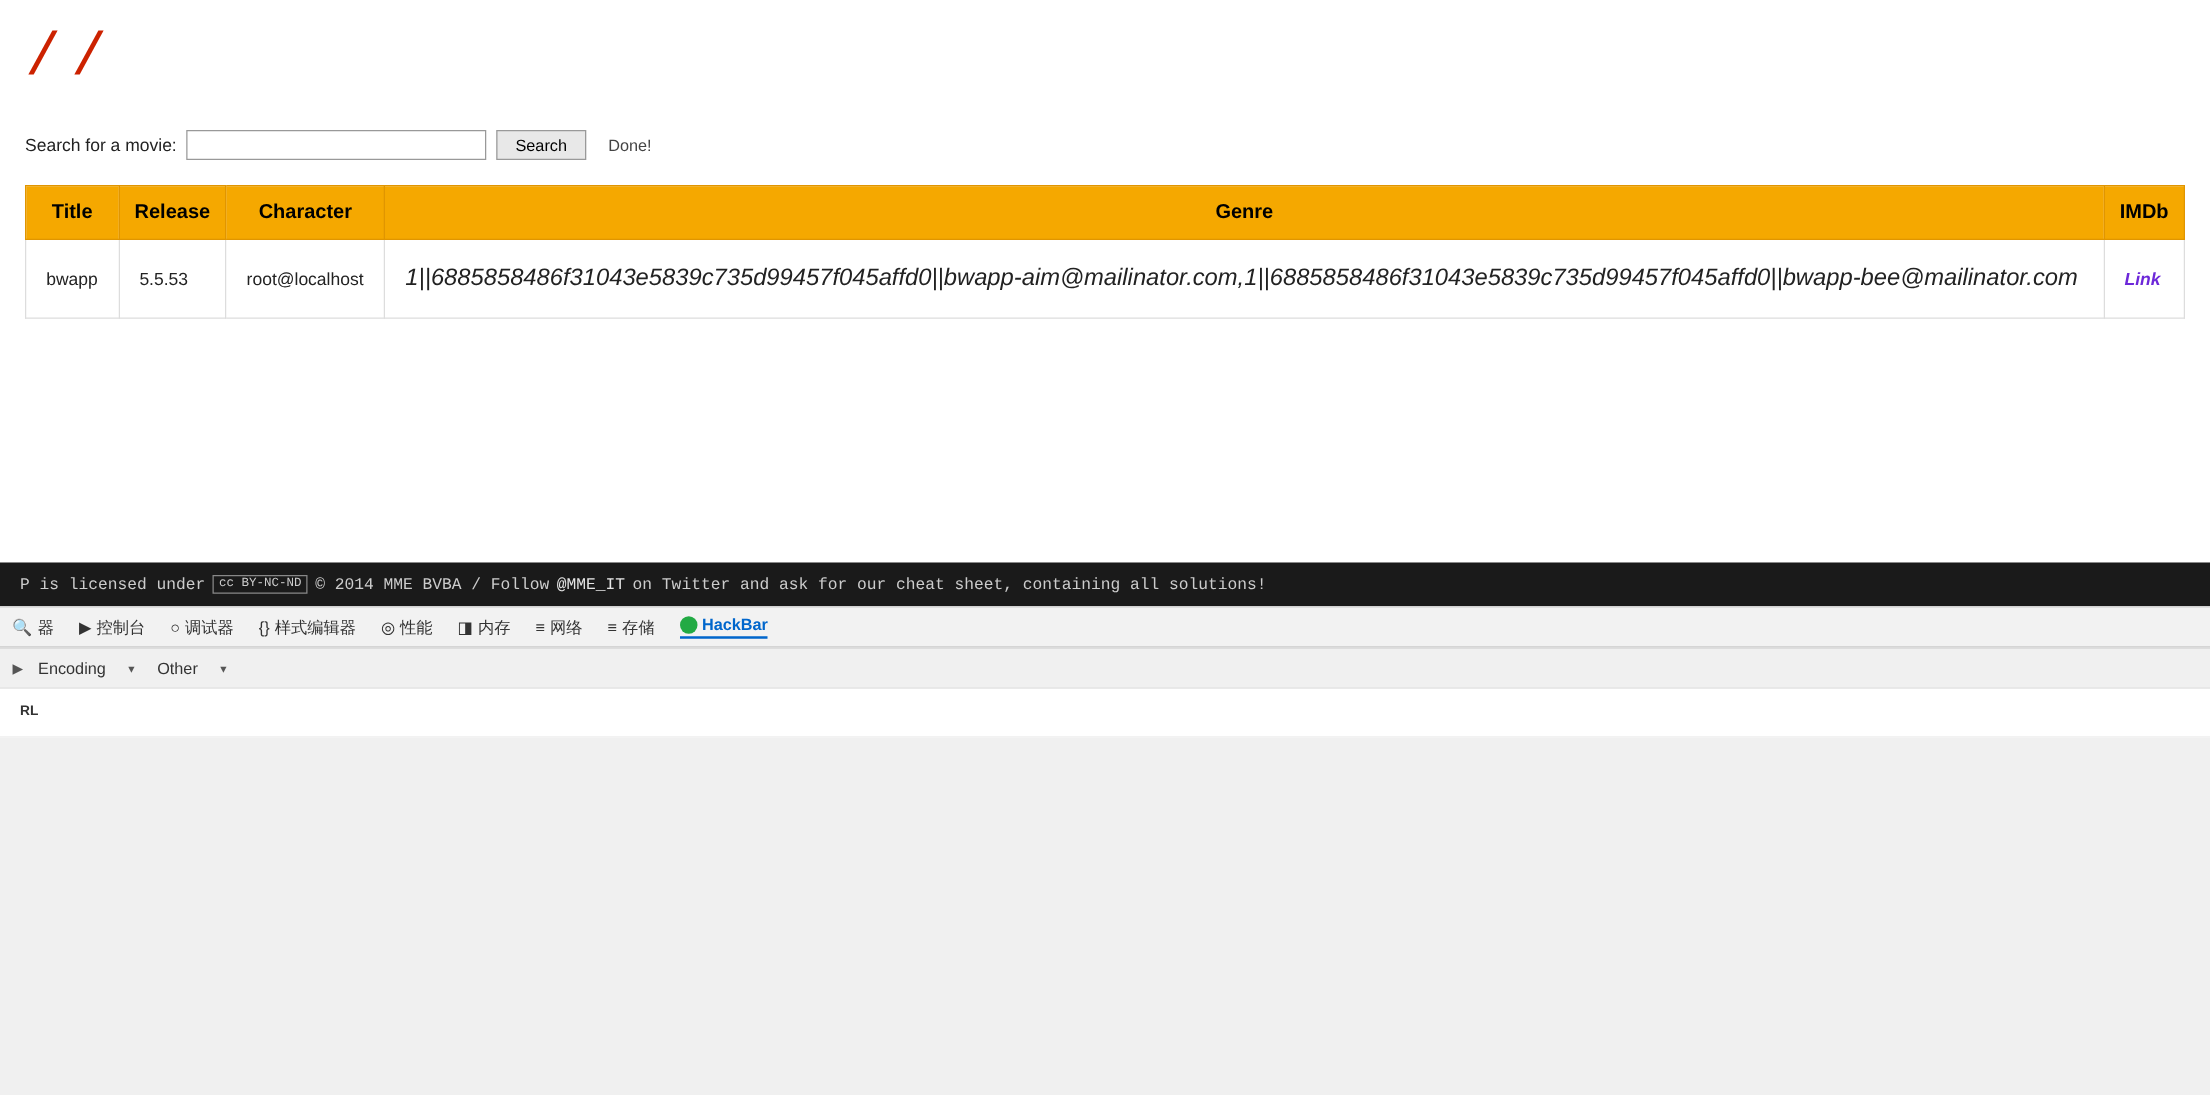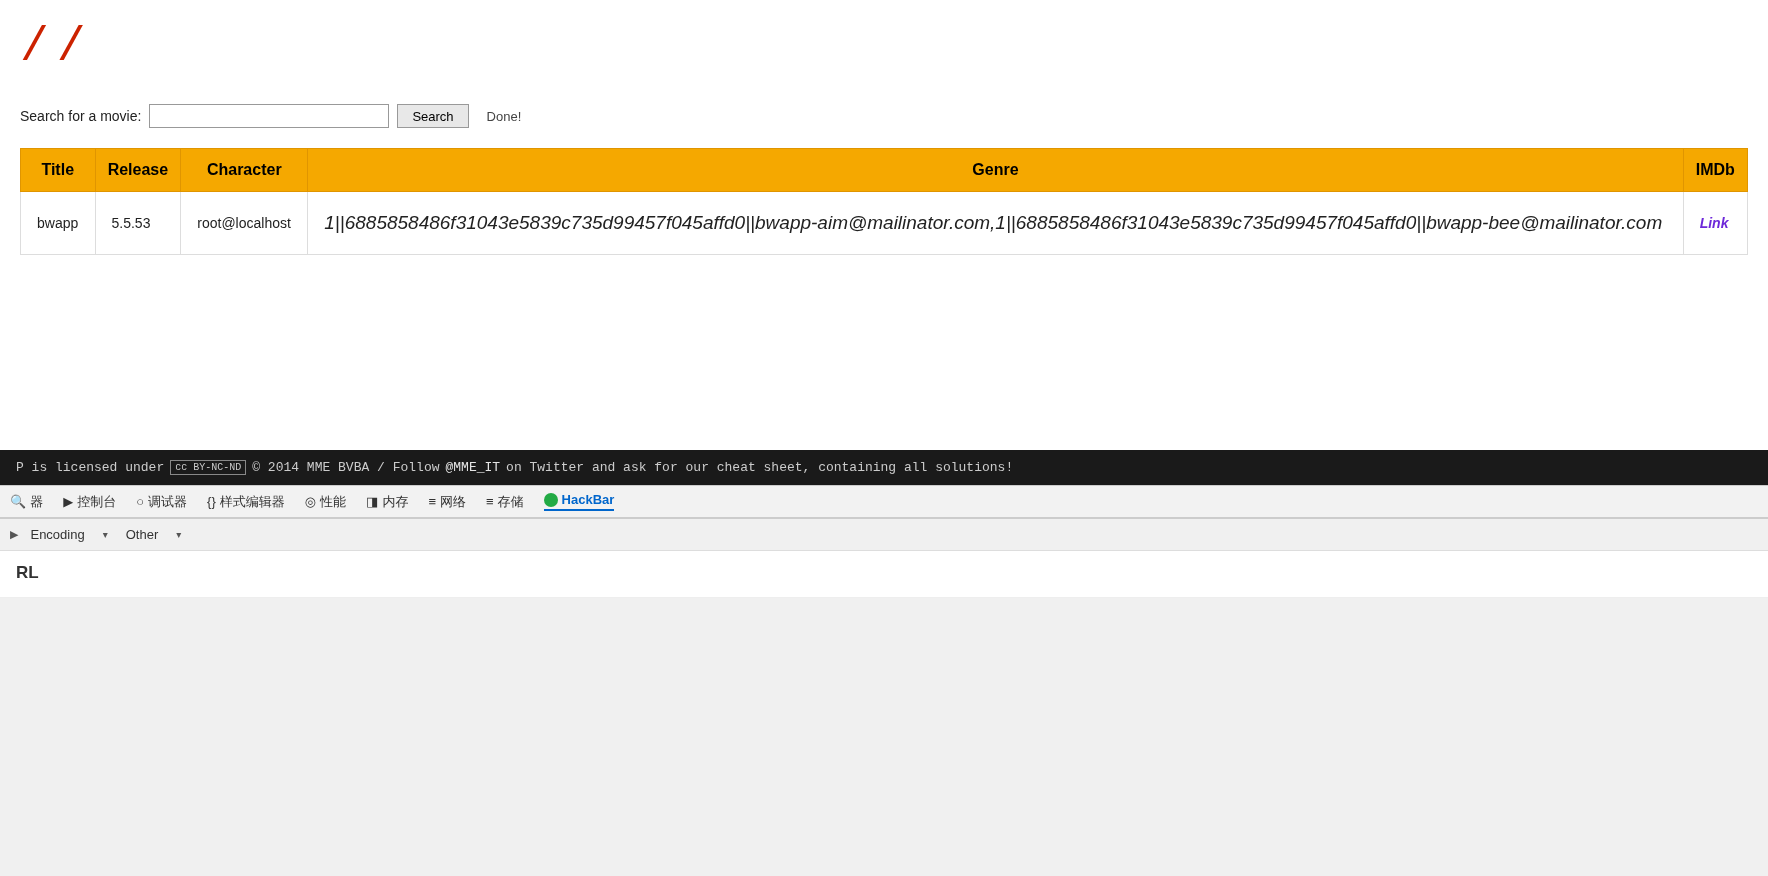--- a/index.html
+++ b/index.html
@@ -206,21 +206,21 @@
       background: white;
       border-bottom: 1px solid #eee;
     }
     .url-row {
       display: flex;
       align-items: flex-start;
       gap: 8px;
       margin-bottom: 4px;
     }
     .url-label {
-      font-size: 17px;
+      font-size: 11px;
       color: #333;
       font-weight: bold;
       min-width: 30px;
       padding-top: 2px;
     }
     .url-text {
       font-size: 13px;
       color: #222;
       line-height: 1.5;
     }

